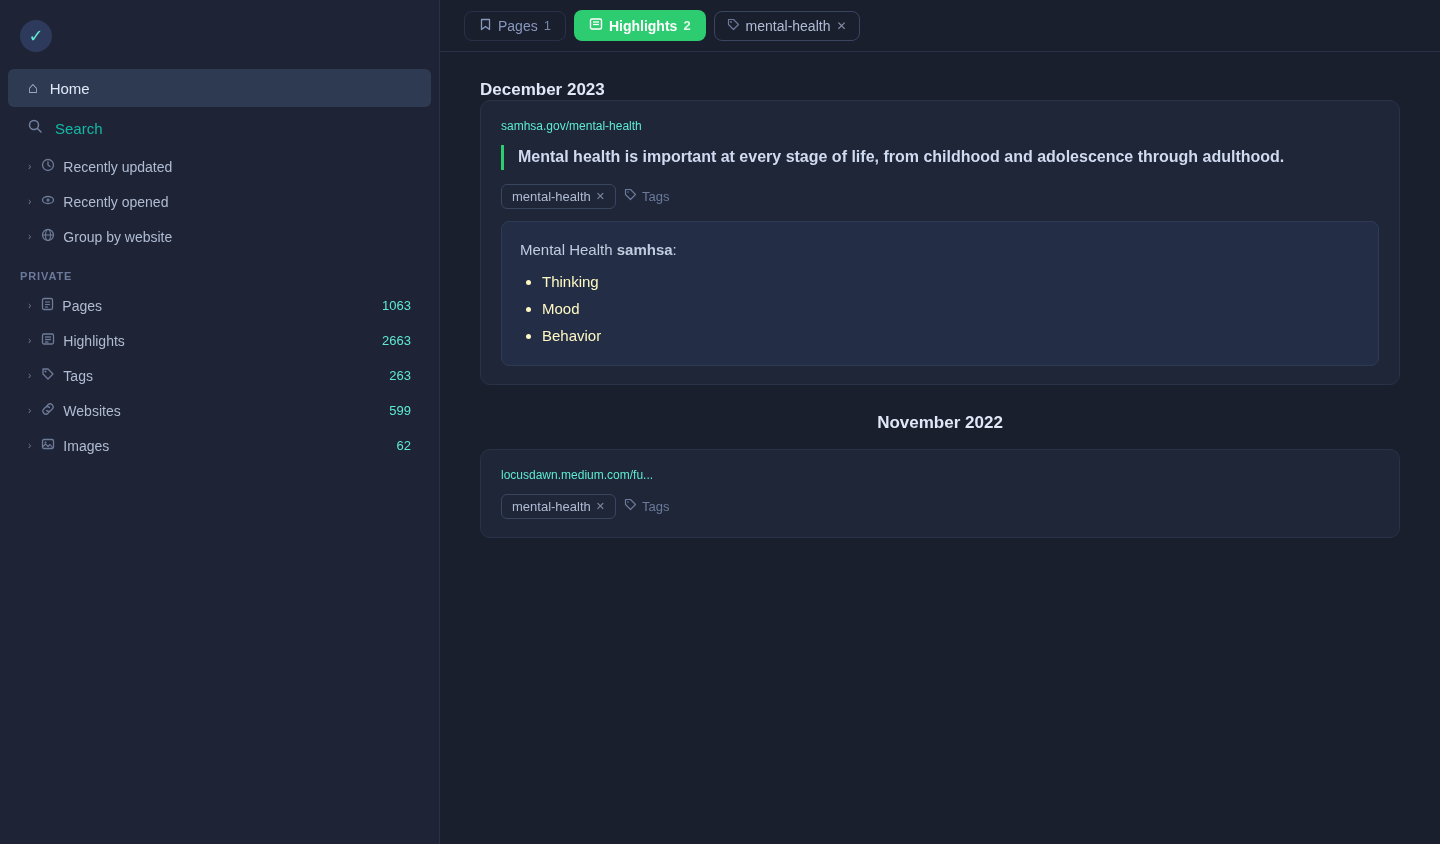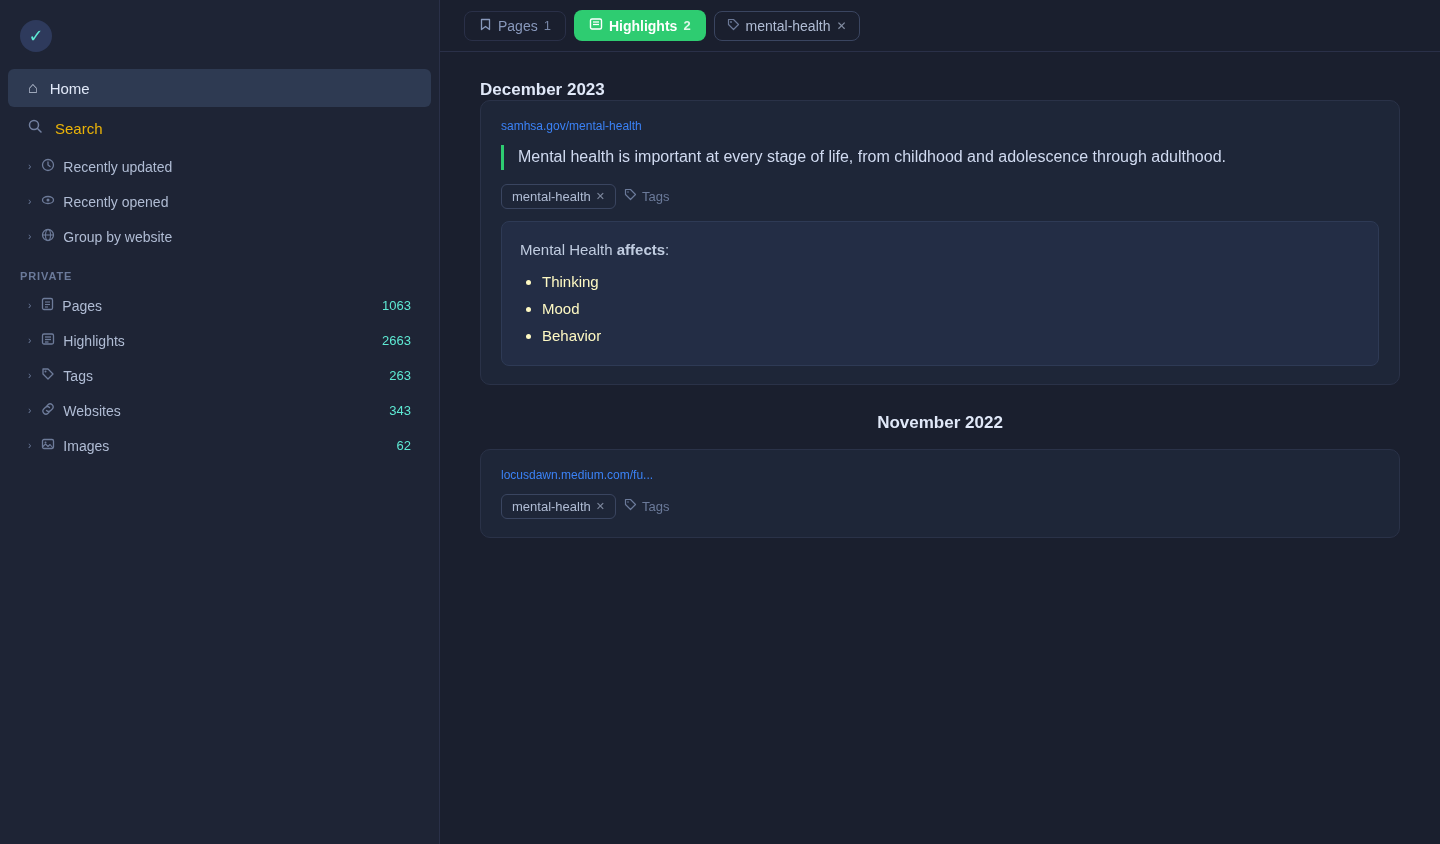--- a/index.html
+++ b/index.html
@@ -39,21 +39,21 @@
     }
     .sidebar-nav-item {
       display: flex;
       align-items: center;
       gap: 12px;
       padding: 10px 20px;
       cursor: pointer;
       border-radius: 6px;
       margin: 1px 8px;
       font-size: 15px;
-      color: #eab308;
+      color: #14b8a6;
     }
     .sidebar-nav-item:hover, .sidebar-nav-item.active {
       background: #2a3248;
       color: #e0e8f8;
     }
     .sidebar-nav-item.active {
       background: #2e3a52;
     }
     .nav-icon {
       font-size: 16px;
@@ -181,27 +181,28 @@
 
     .highlight-card {
       background: #1e2638;
       border: 1px solid #2a3248;
       border-radius: 10px;
       padding: 18px 20px;
       margin-bottom: 28px;
     }
     .card-url {
       font-size: 12px;
-      color: #3b82f6;
+      color: #5eead4;
       margin-bottom: 12px;
     }
     .highlight-quote {
       border-left: 3px solid #2ecc71;
       padding-left: 14px;
       margin-bottom: 14px;
+      font-weight: bold;
     }
     .highlight-text {
       font-size: 16px;
       line-height: 1.55;
       color: #d0daf0;
     }
     .card-tags-row {
       display: flex;
       align-items: center;
       gap: 8px;
@@ -361,21 +362,21 @@
 
   <div class="sidebar-tree-item">
     <span class="chevron">›</span>
     <span class="tree-icon">
       <svg width="14" height="14" viewBox="0 0 14 14" fill="none">
         <path d="M5.5 8.5a3 3 0 0 0 4.24 0l1.5-1.5a3 3 0 0 0-4.24-4.24L6 3.76" stroke="#8898bb" stroke-width="1.3" stroke-linecap="round"></path>
         <path d="M8.5 5.5a3 3 0 0 0-4.24 0L2.76 7a3 3 0 0 0 4.24 4.24L8 10.24" stroke="#8898bb" stroke-width="1.3" stroke-linecap="round"></path>
       </svg>
     </span>
     <span>Websites</span>
-    <span class="tree-count">343</span>
+    <span class="tree-count">599</span>
   </div>
 
   <div class="sidebar-tree-item">
     <span class="chevron">›</span>
     <span class="tree-icon">
       <svg width="14" height="14" viewBox="0 0 14 14" fill="none">
         <rect x="1.5" y="2.5" width="11" height="9" rx="1.5" stroke="#8898bb" stroke-width="1.3"></rect>
         <circle cx="4.5" cy="5.5" r="1" fill="#8898bb"></circle>
         <path d="M1.5 10l3-3 2.5 2.5 2-2 3 3.5" stroke="#8898bb" stroke-width="1.1" stroke-linejoin="round"></path>
       </svg>
@@ -443,21 +444,21 @@
               <path d="M1.5 1.5h5l5 5-5 5-5-5V1.5z" stroke="#6b7a9a" stroke-width="1.2" stroke-linejoin="round"></path>
               <circle cx="4" cy="4" r="0.8" fill="#6b7a9a"></circle>
             </svg>
           </span>
           <span>Tags</span>
         </div>
       </div>
 
       <div class="ai-box">
         <div class="ai-box-text">
-          Mental Health <strong>affects</strong>:
+          Mental Health <strong>samhsa</strong>:
         </div>
         <ul class="ai-list">
           <li>Thinking</li>
           <li>Mood</li>
           <li>Behavior</li>
         </ul>
       </div>
     </div>
 
     <div class="section-date section-gap">November 2022</div>

